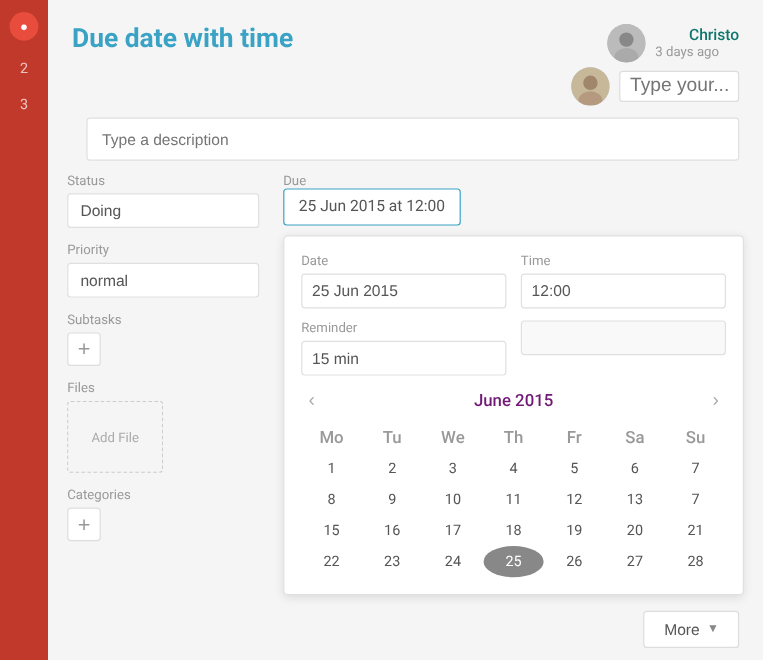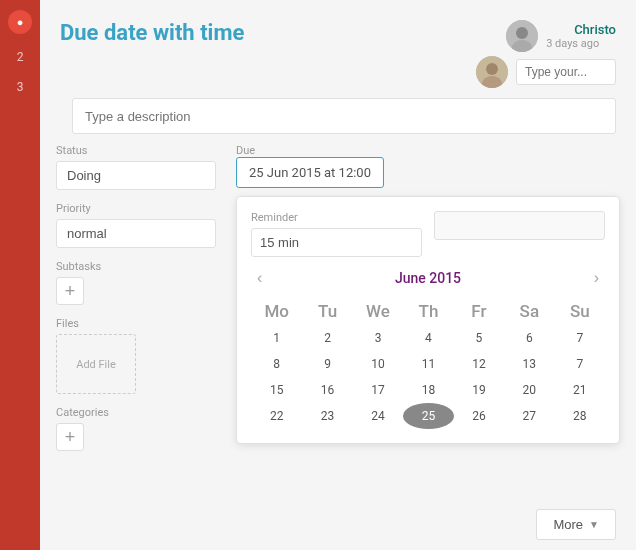--- a/index.html
+++ b/index.html
@@ -109,21 +109,21 @@
 
     .user-time {
       color: #999;
       font-size: 11px;
     }
 
     .comment-input {
       border: 1px solid #ddd;
       border-radius: 3px;
       padding: 4px 8px;
-      font-size: 12px;
+      font-size: 16px;
       color: #999;
       background: white;
       width: 100px;
       height: 26px;
     }
 
     .description-area {
       margin: 0 20px 10px 20px;
       padding-left: 12px;
     }
@@ -290,21 +290,21 @@
       background: none;
       padding: 2px 6px;
     }
 
     .cal-grid {
       width: 100%;
       border-collapse: collapse;
     }
 
     .cal-grid th {
-      font-size: 17px;
+      font-size: 14px;
       color: #999;
       font-weight: 500;
       padding: 4px 2px;
       text-align: center;
     }
 
     .cal-grid td {
       font-size: 12px;
       color: #555;
       padding: 4px 2px;
@@ -422,20 +422,30 @@
 
     <div class="right-column">
 
       <div>
         <div class="due-label">Due</div>
         <div class="due-value-box">25 Jun 2015 at 12:00</div>
       </div>
 
       <div class="datetime-picker">
 
+        <div class="picker-row">
+          <div class="picker-field">
+            <span class="picker-field-label">Date</span>
+            <input class="picker-input" type="text" value="25 Jun 2015" style="">
+          </div>
+          <div class="picker-field">
+            <span class="picker-field-label">Time</span>
+            <input class="picker-input" type="text" value="12:00" style="">
+          </div>
+        </div>
 
         <div class="picker-row">
           <div class="picker-field">
             <span class="picker-field-label">Reminder</span>
             <input class="picker-input" type="text" value="15 min" style="">
           </div>
           <div class="picker-field">
             <input class="picker-input picker-input-empty" type="text" style="">
           </div>
         </div>

